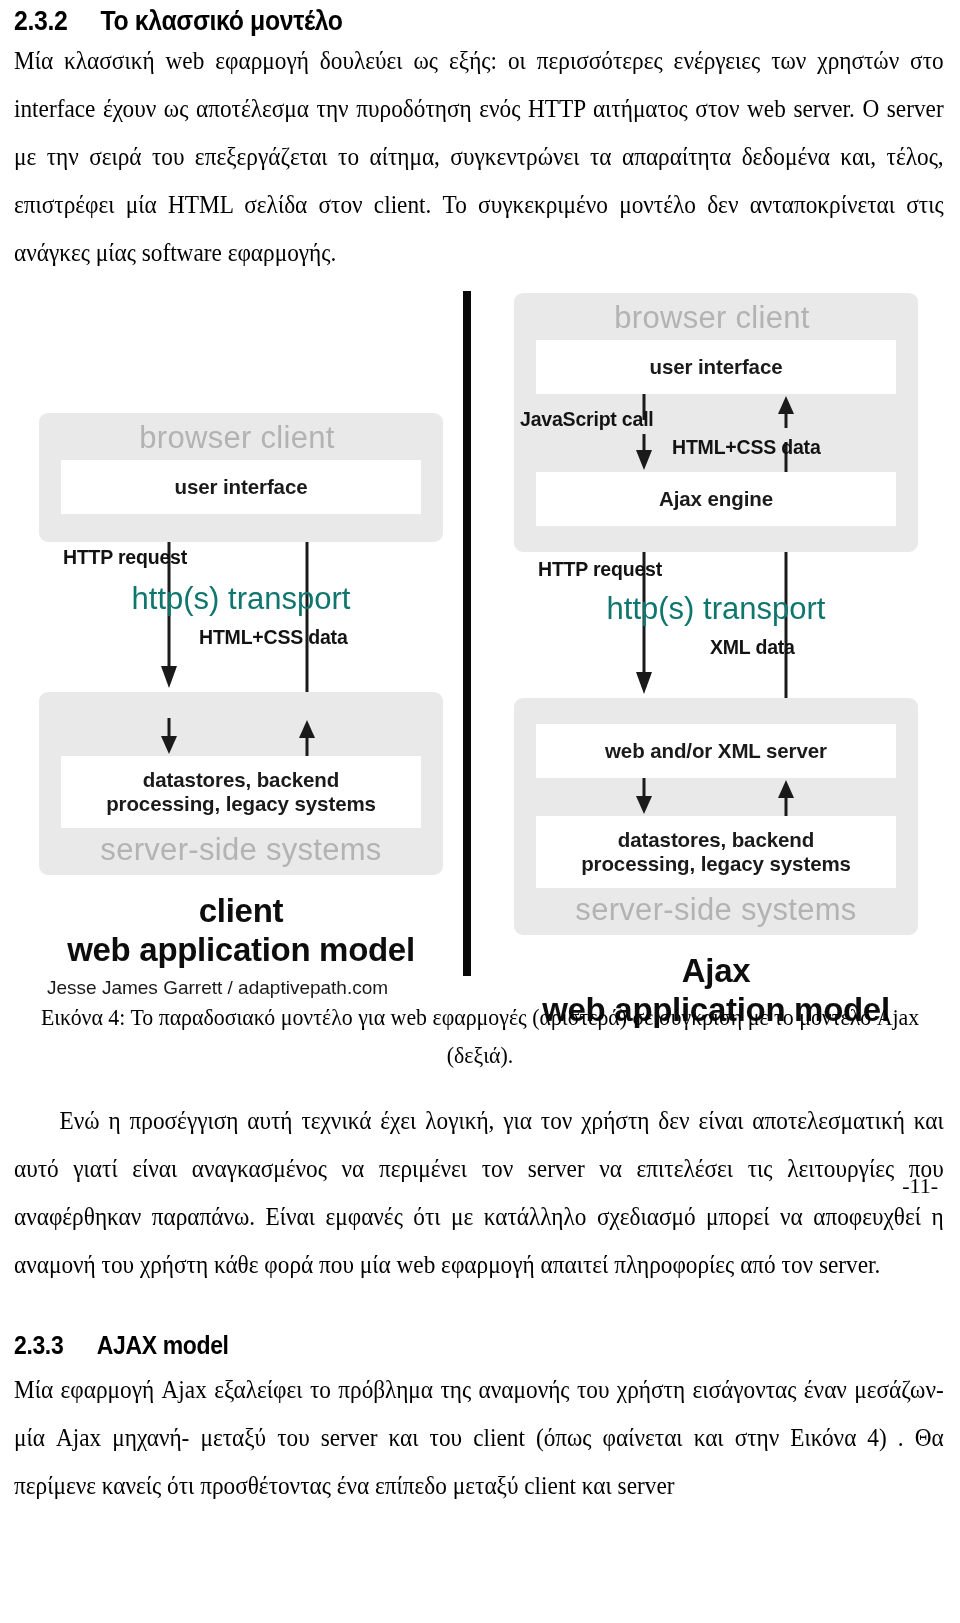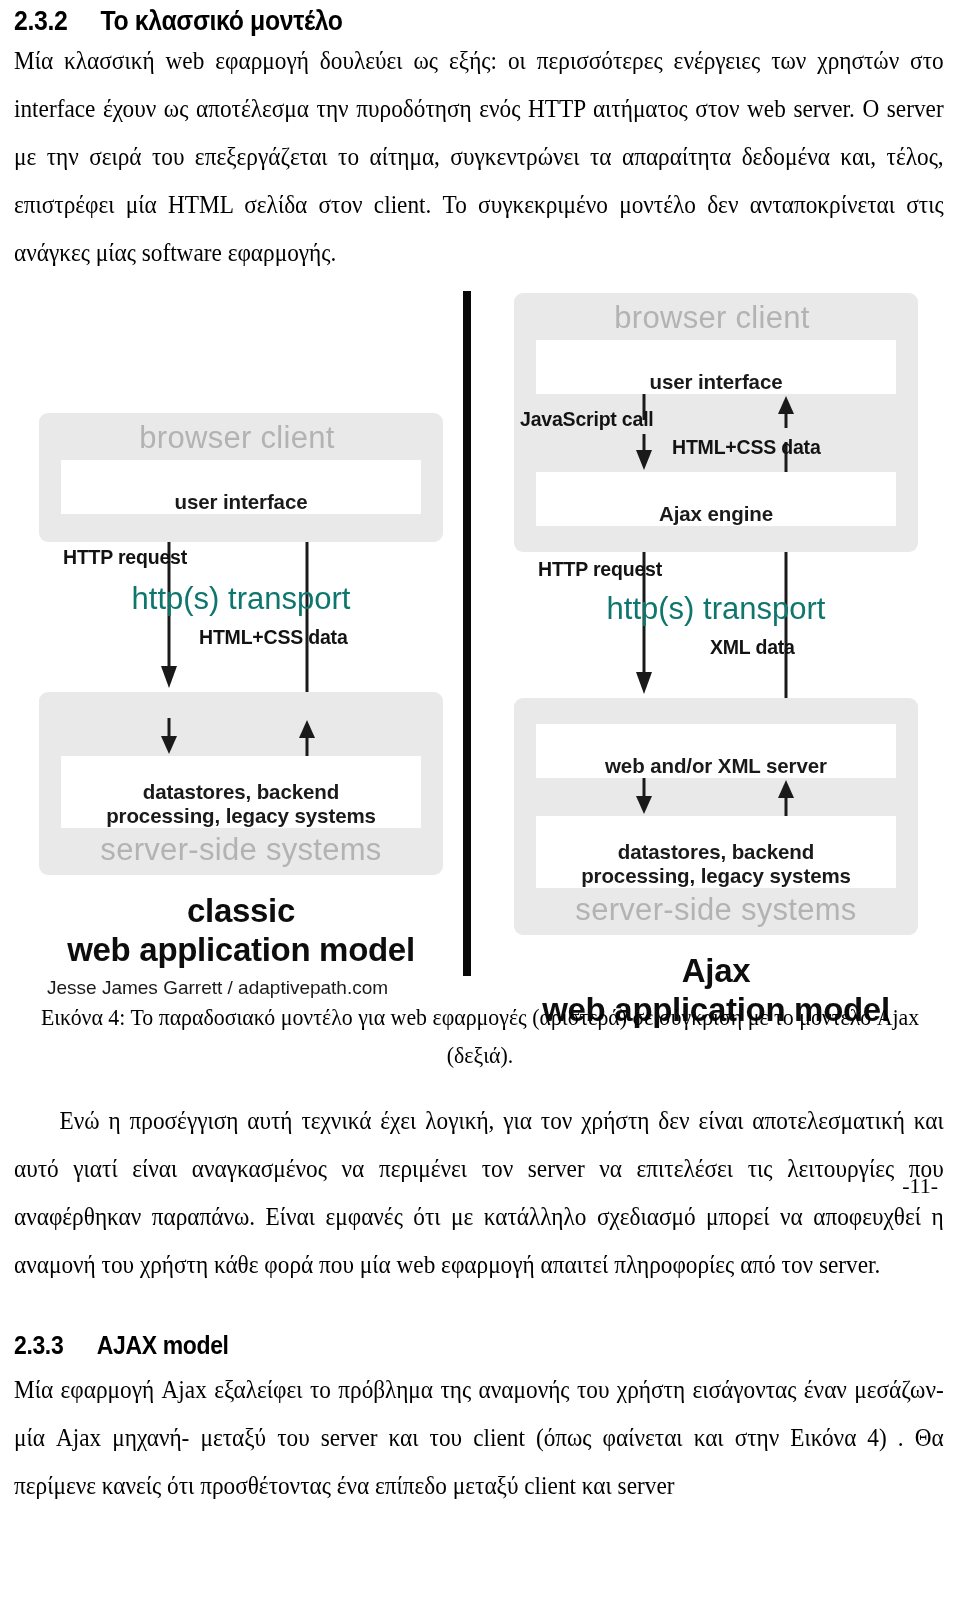--- a/index.html
+++ b/index.html
@@ -117,21 +117,21 @@
     white-space: nowrap;
   }
   .group-title.bottom {
     padding: 2px 0 5px 0;
   }
   .white-box {
     background: #ffffff;
     margin: 0 22px;
     min-height: 54px;
     display: flex;
-    align-items: flex-end;
+    align-items: center;
     justify-content: center;
     text-align: center;
   }
   .white-box .lbl {
     font-family: "Liberation Sans", sans-serif;
     font-size: 20.5px;
     font-weight: bold;
     color: #1a1a1a;
     line-height: 24px;
     letter-spacing: -0.1px;
@@ -246,21 +246,21 @@
         <div class="white-box tall">
           <span class="lbl">
             <span>datastores, backend</span><br>
             <span>processing, legacy systems</span>
           </span>
         </div>
         <div class="group-title bottom">server-side systems</div>
       </div>
 
       <div class="model-caption">
-        <span>classic</span><br>
+        <span>client</span><br>
         <span>web application model</span>
       </div>
       <div class="attribution">Jesse James Garrett / adaptivepath.com</div>
     </div>
 
     <div class="model right">
 
       <div class="group">
         <div class="group-title">browser client</div>
         <div class="white-box">

